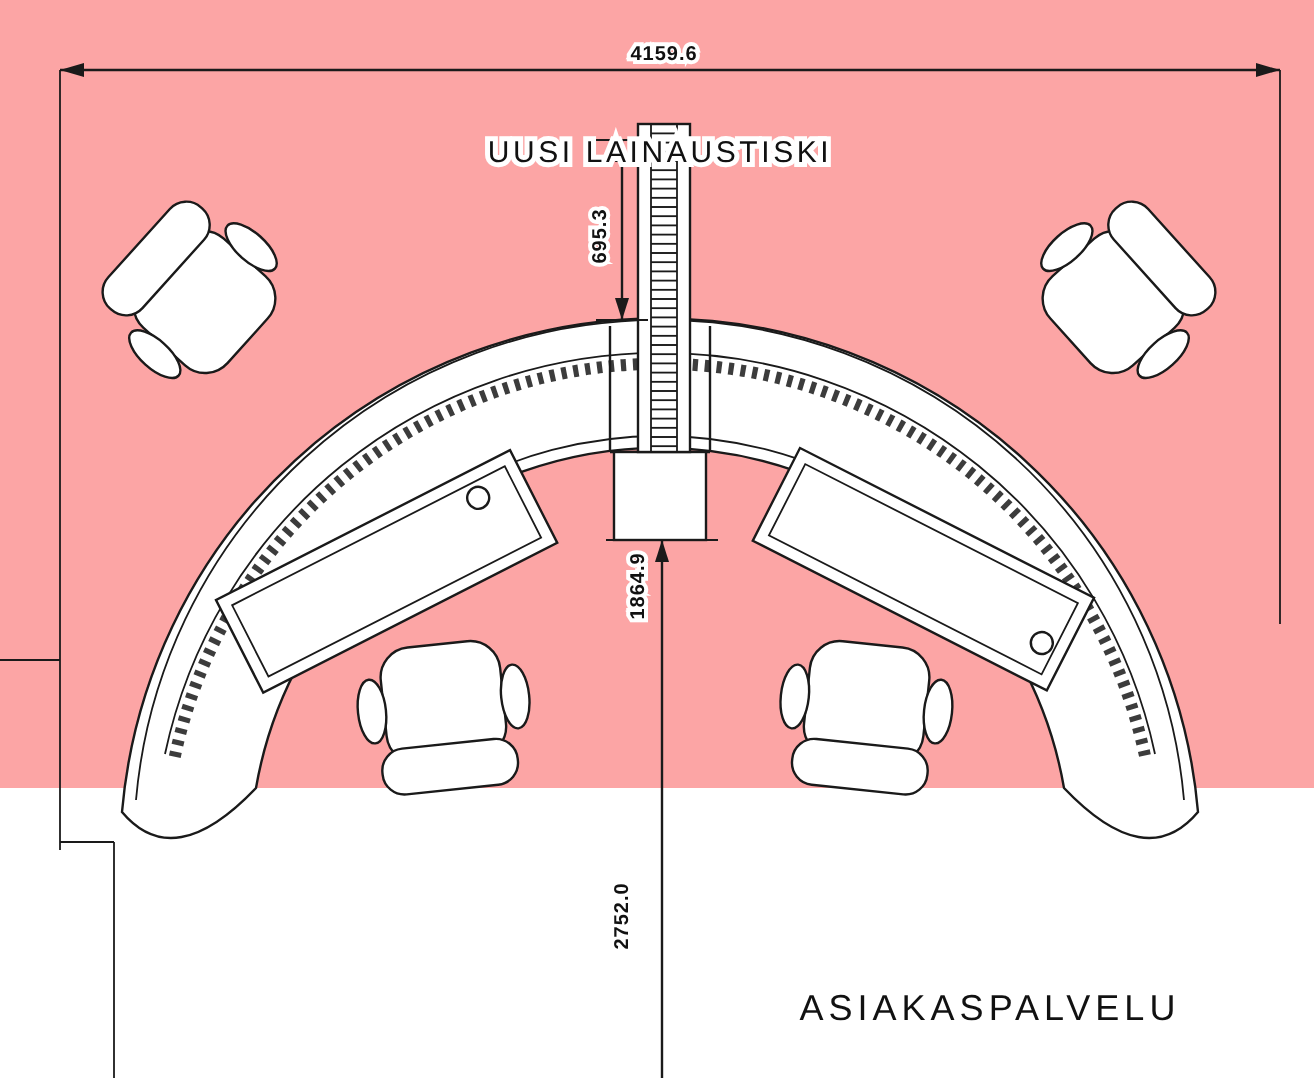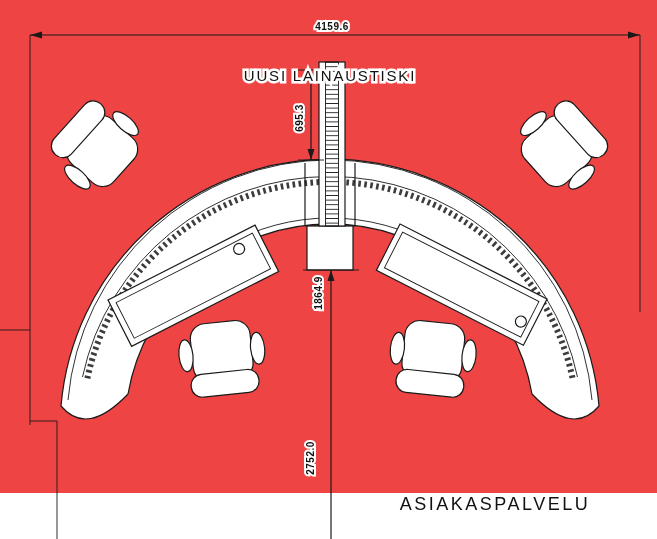--- a/index.html
+++ b/index.html
@@ -1,17 +1,17 @@
 <!DOCTYPE html>
 <html><head>
 <meta charset="utf-8">
 <style>
   html,body{margin:0;padding:0;background:#ffffff;}
   body{width:657px;height:539px;overflow:hidden;font-family:"Liberation Sans",sans-serif;}
-  .plan-wrap{position:relative;width:657px;height:493px;background:#ef4444;}
+  .plan-wrap{position:relative;width:657px;height:394px;background:#fca5a5;}
   svg{display:block;}
   .ln{stroke:#1a1a1a;stroke-width:1.2;fill:none;}
   .thin{stroke:#1a1a1a;stroke-width:0.9;fill:none;}
   .wfill{fill:#ffffff;stroke:#1a1a1a;stroke-width:1.2;}
   .arrow{fill:#1a1a1a;stroke:none;}
   .beads{stroke:#1a1a1a;stroke-width:6;fill:none;stroke-dasharray:2.6 3.4;}
   text{fill:#111111;font-family:"Liberation Sans",sans-serif;}
   .dim-text{font-size:10px;font-weight:bold;letter-spacing:0.5px;}
   .title-text{font-size:15px;letter-spacing:1.8px;paint-order:stroke;stroke:#ffffff;stroke-width:5px;}
   .area-text{font-size:18px;letter-spacing:2.5px;}

